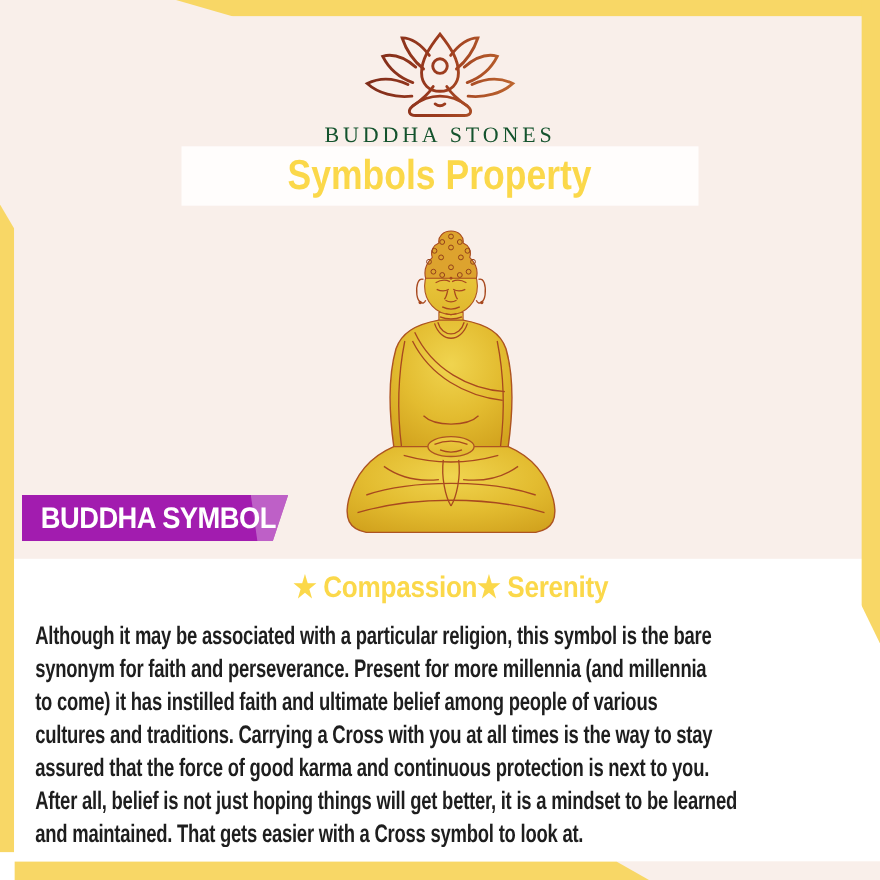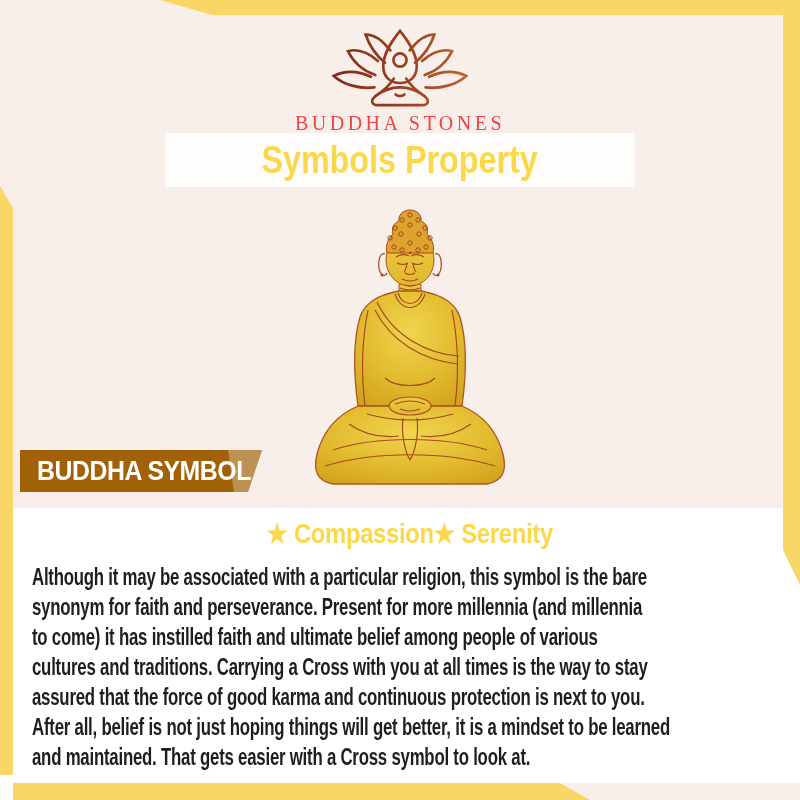--- a/index.html
+++ b/index.html
@@ -18,36 +18,36 @@
     clip-path:polygon(0 0,17px 0,17px 585px,0 550px);}
   .band-left{left:0;top:186px;width:13px;height:589px;
     clip-path:polygon(0 0,13px 22px,13px 589px,0 589px);}
   .band-bottom{left:13px;top:783px;width:577px;height:17px;
     clip-path:polygon(0 0,547px 0,577px 17px,0 17px);}
   
   .logo{position:absolute;left:325px;top:27px;width:150px;height:82px;}
   .brand-name{
     position:absolute;left:0;top:112px;width:800px;text-align:center;
     font-family:"Liberation Serif",serif;font-size:20px;letter-spacing:3.5px;
-    color:#ef4444;font-weight:normal;
+    color:#14532d;font-weight:normal;
   }
   
   .title-banner{
     position:absolute;left:165px;top:133px;width:470px;height:54px;
     background:#fffdfc;text-align:center;
   }
   .title-banner span{
     display:inline-block;line-height:54px;font-size:38px;font-weight:bold;
     color:#fbd84a;transform:scaleX(0.85);transform-origin:center;white-space:nowrap;
   }
   
   .statue{position:absolute;left:305px;top:208px;width:210px;height:282px;}
   
   .ribbon{
-    position:absolute;left:20px;top:450px;width:242px;height:42px;background:#a16207;
+    position:absolute;left:20px;top:450px;width:242px;height:42px;background:#a21caf;
     clip-path:polygon(0 0,242px 0,228px 42px,0 42px);
   }
   .ribbon-fold{
     position:absolute;right:0;top:0;width:34px;height:42px;
     background:rgba(255,255,255,0.30);
     clip-path:polygon(0 0,34px 0,20px 42px,6px 42px);
   }
   .ribbon span{
     display:inline-block;margin-left:17px;line-height:42px;font-size:27px;font-weight:bold;
     color:#ffffff;transform:scaleX(0.92);transform-origin:0 50%;letter-spacing:-0.5px;white-space:nowrap;

